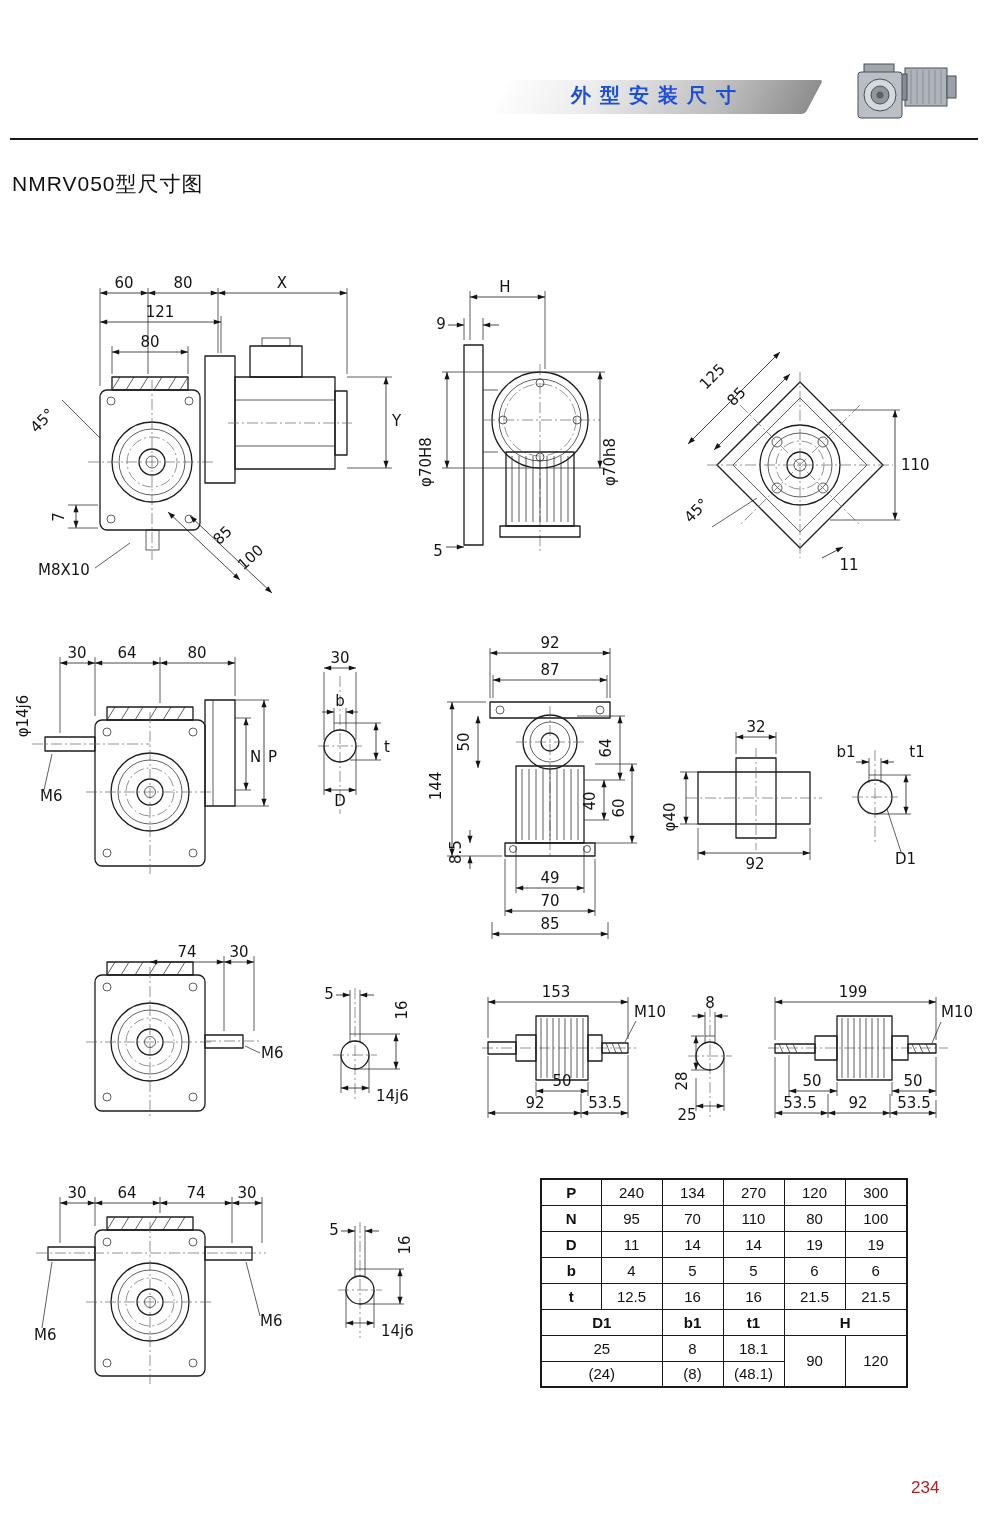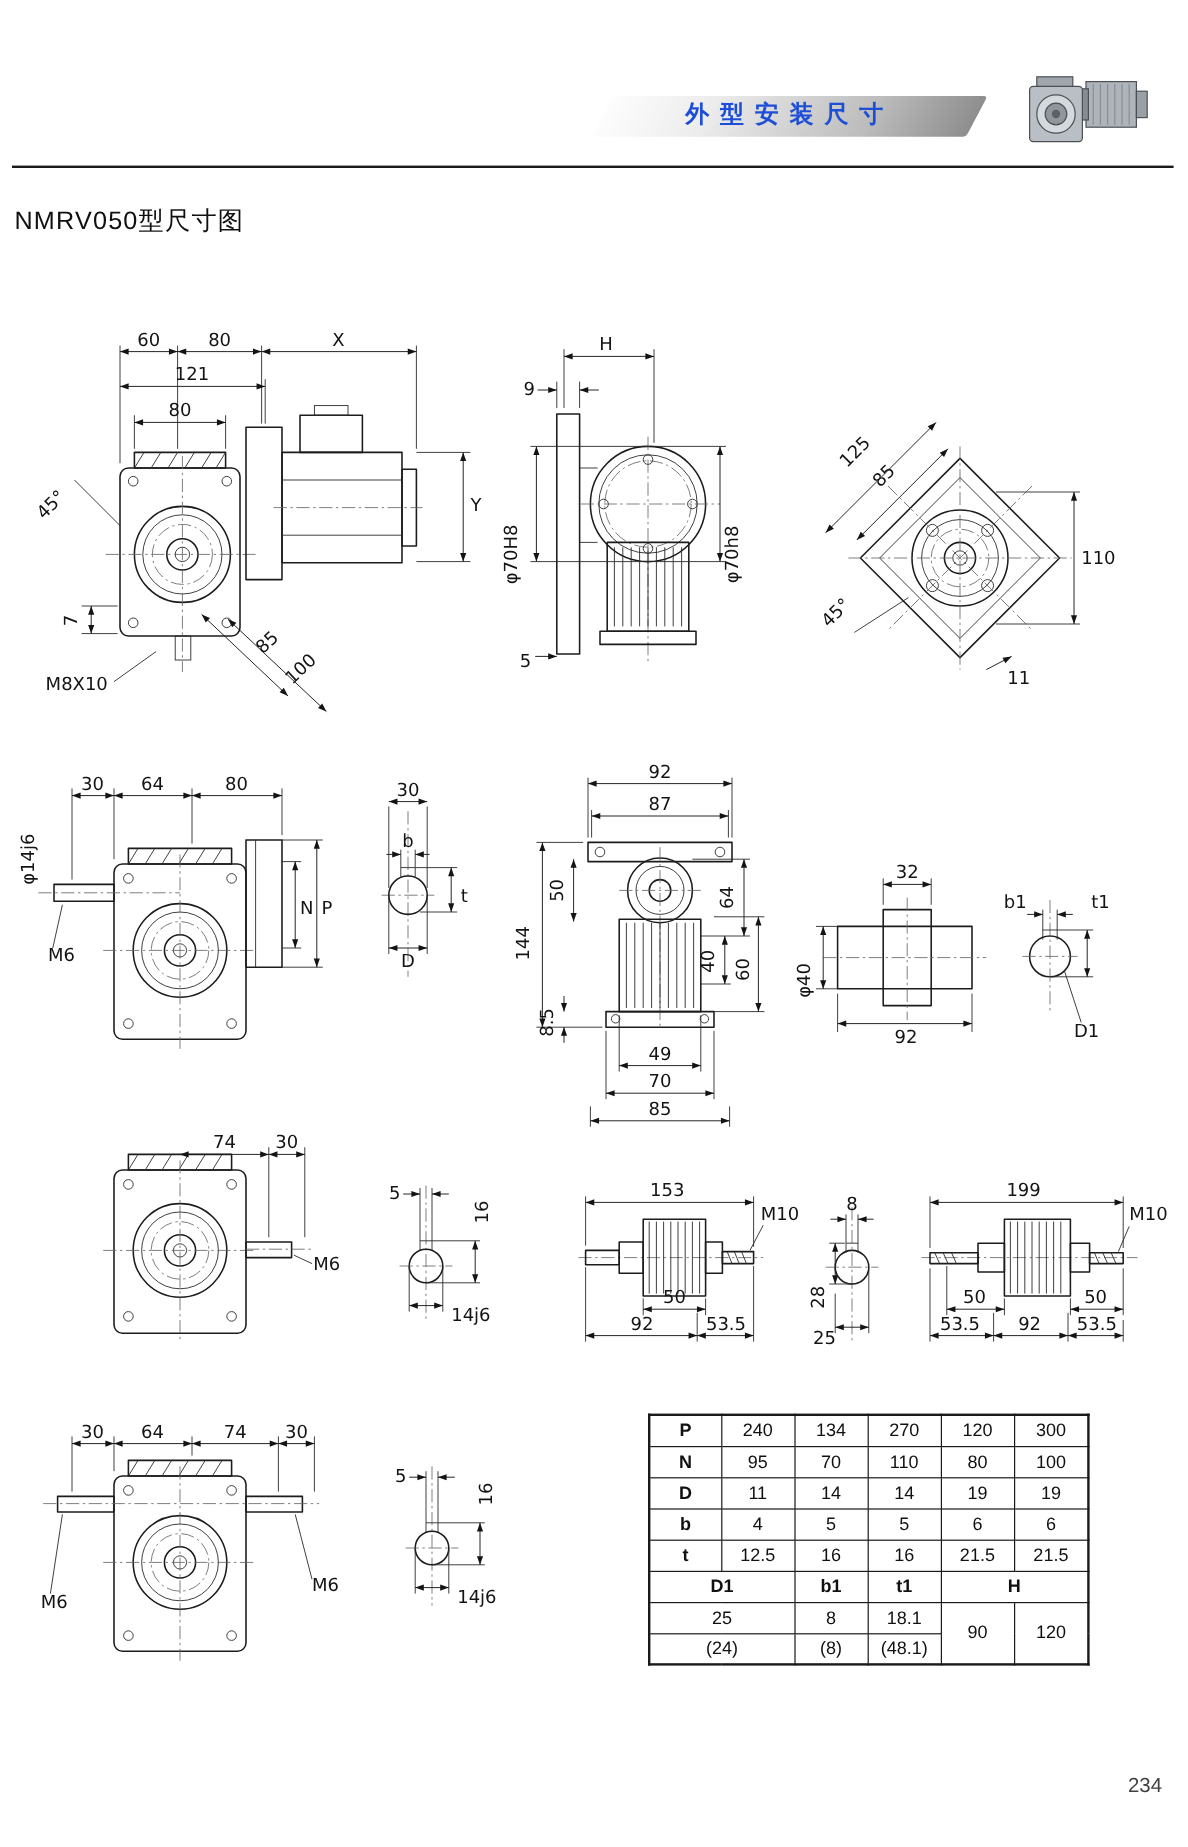--- a/index.html
+++ b/index.html
@@ -1,21 +1,21 @@
 <!DOCTYPE html>
 <html><head>
 <meta charset="utf-8">
 <style>
 *{margin:0;padding:0;box-sizing:border-box}
 html,body{width:990px;height:1539px;background:#fff;font-family:"Liberation Sans",sans-serif;position:relative;overflow:hidden}
 .band{position:absolute;left:502px;top:80px;width:312px;height:34px;background:linear-gradient(90deg,#fdfdfd 0%,#ececec 28%,#bcbcbc 72%,#8e8e8e 100%);transform:skewX(-28deg);border-radius:3px}
 .band-title{position:absolute;left:505px;top:82px;width:306px;text-align:center;font-size:20px;font-weight:bold;letter-spacing:9px;color:#1d4ed8}
 .rule{position:absolute;left:10px;top:138px;width:968px;height:2px;background:#1a1a1a}
 .doc-title{position:absolute;left:12px;top:170px;font-size:21px;font-weight:400;color:#101010;letter-spacing:1px}
-.page-num{position:absolute;left:940px;top:1478px;font-size:17px;color:#404040}
+.page-num{position:absolute;left:911px;top:1478px;font-size:17px;color:#b91c1c}
 svg.draw{position:absolute;left:0;top:0}
 text.dim{font-size:15px;fill:#141414;font-family:"DejaVu Sans","Liberation Sans",sans-serif}
 .ol{fill:none;stroke:#1c1c1c;stroke-width:1.3;stroke-linejoin:round}
 .th{fill:none;stroke:#2a2a2a;stroke-width:.75}
 .cl{fill:none;stroke:#666;stroke-width:.7;stroke-dasharray:11 3 2 3}
 .dl{fill:none;stroke:#1c1c1c;stroke-width:.8}
 table.dims{position:absolute;left:540px;top:1178px;border-collapse:collapse;table-layout:fixed;border:2px solid #1a1a1a}
 table.dims td{border:1px solid #1a1a1a;height:26px;text-align:center;font-size:15px;color:#111;padding:0 2px}
 table.dims td.lbl{font-weight:bold}
 </style>

